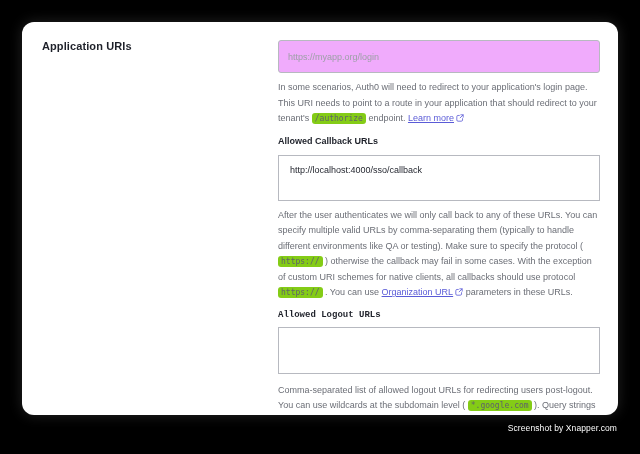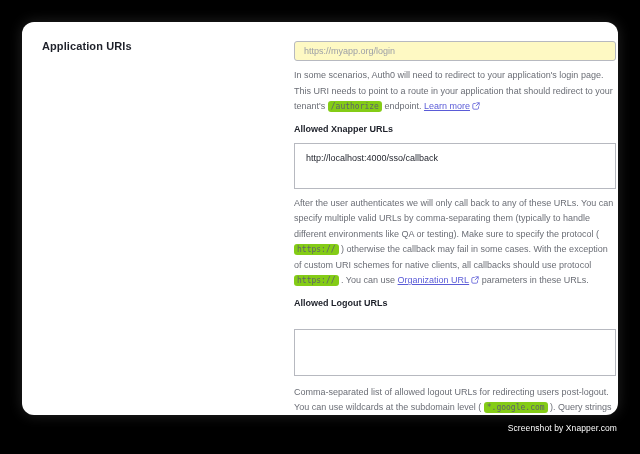--- a/index.html
+++ b/index.html
@@ -15,49 +15,48 @@
     left: 22px; top: 22px;
     width: 596px; height: 393px;
     background: #ffffff;
     border-radius: 12px;
     box-shadow: 0 0 14px rgba(130,130,130,0.28);
     overflow: hidden;
   }
   .card-inner {
     display: flex;
     padding: 18px 8px 14px 20px;
-    gap: 16px;
   }
   .left-col { width: 236px; flex: 0 0 236px; }
   .section-title {
     font-size: 11px;
     font-weight: 700;
     color: #1e212a;
     letter-spacing: 0.1px;
   }
   .right-col { width: 322px; flex: 0 0 322px; }
   .field-label {
     display: block;
     font-size: 9px;
     font-weight: 700;
     color: #1e212a;
     line-height: 11px;
     margin-bottom: 10px;
   }
   .text-input {
     width: 100%;
-    height: 20px;
+    height: 33px;
     border: 1px solid #b7b9c0;
     border-radius: 3px;
     padding: 0 9px;
     font-family: "Liberation Sans", sans-serif;
     font-size: 9px;
     color: #1e212a;
     outline: none;
-    background: #fef9c3;
+    background: #f0abfc;
   }
   .text-input::placeholder { color: #9da0a7; }
   .textarea {
     width: 100%;
     border: 1px solid #b7b9c0;
     border-radius: 0;
     padding: 8px 11px;
     font-family: "Liberation Sans", sans-serif;
     font-size: 9px;
     color: #1e212a;
@@ -92,21 +91,21 @@
     width: 8px; height: 8px;
     margin-left: 2px;
     color: #5a5bd7;
     display: inline-block;
     vertical-align: -1px;
   }
   .sec2 { margin-top: 9px; }
   .sec2 .field-label { margin-bottom: 8px; }
   .sec2 .help { }
   .sec3 { margin-top: 9px; }
-  .sec3 .field-label { margin-bottom: 20px; }
+  .sec3 .field-label { margin-bottom: 6px; font-family: Liberation Mono, monospace; }
   .sec3 .help { margin-top: 9px; }
   .watermark {
     position: absolute;
     top: 423px;
     right: 23px;
     color: #ffffff;
     font-size: 8.5px;
     font-weight: 400;
     letter-spacing: 0.1px;
   }
@@ -126,21 +125,21 @@
       <div class="field sec1">
         <input type="text" class="text-input" placeholder="https://myapp.org/login" style="">
         <p class="help">In some scenarios, Auth0 will need to redirect to your application's login page. This URI needs to point to a route in your application that should redirect to your tenant's <code class="chip">/authorize</code> endpoint. <a class="link" href="#">Learn more<span><svg class="ext-icon" viewBox="0 0 12 12" aria-hidden="true">
                   <path d="M5 2.2H3A1.8 1.8 0 0 0 1.2 4v5A1.8 1.8 0 0 0 3 10.8h5A1.8 1.8 0 0 0 9.8 9V7" fill="none" stroke="currentColor" stroke-width="1.2" stroke-linecap="round"></path>
                   <path d="M7.2 1.2h3.6v3.6" fill="none" stroke="currentColor" stroke-width="1.2" stroke-linejoin="round" stroke-linecap="round"></path>
                   <path d="M10.6 1.4 6.2 5.8" fill="none" stroke="currentColor" stroke-width="1.2" stroke-linecap="round"></path>
                 </svg></span></a></p>
       </div>
 
       <div class="field sec2">
-        <label class="field-label">Allowed Xnapper URLs</label>
+        <label class="field-label">Allowed Callback URLs</label>
         <textarea class="textarea cb" spellcheck="false" style="">http://localhost:4000/sso/callback</textarea>
         <p class="help">After the user authenticates we will only call back to any of these URLs. You can specify multiple valid URLs by comma-separating them (typically to handle different environments like QA or testing). Make sure to specify the protocol ( <code class="chip">https://</code> ) otherwise the callback may fail in some cases. With the exception of custom URI schemes for native clients, all callbacks should use protocol <code class="chip">https://</code> . You can use <a class="link" href="#">Organization URL<span><svg class="ext-icon" viewBox="0 0 12 12" aria-hidden="true">
                   <path d="M5 2.2H3A1.8 1.8 0 0 0 1.2 4v5A1.8 1.8 0 0 0 3 10.8h5A1.8 1.8 0 0 0 9.8 9V7" fill="none" stroke="currentColor" stroke-width="1.2" stroke-linecap="round"></path>
                   <path d="M7.2 1.2h3.6v3.6" fill="none" stroke="currentColor" stroke-width="1.2" stroke-linejoin="round" stroke-linecap="round"></path>
                   <path d="M10.6 1.4 6.2 5.8" fill="none" stroke="currentColor" stroke-width="1.2" stroke-linecap="round"></path>
                 </svg></span></a> parameters in these URLs.</p>
       </div>
 
       <div class="field sec3">
         <label class="field-label">Allowed Logout URLs</label>

